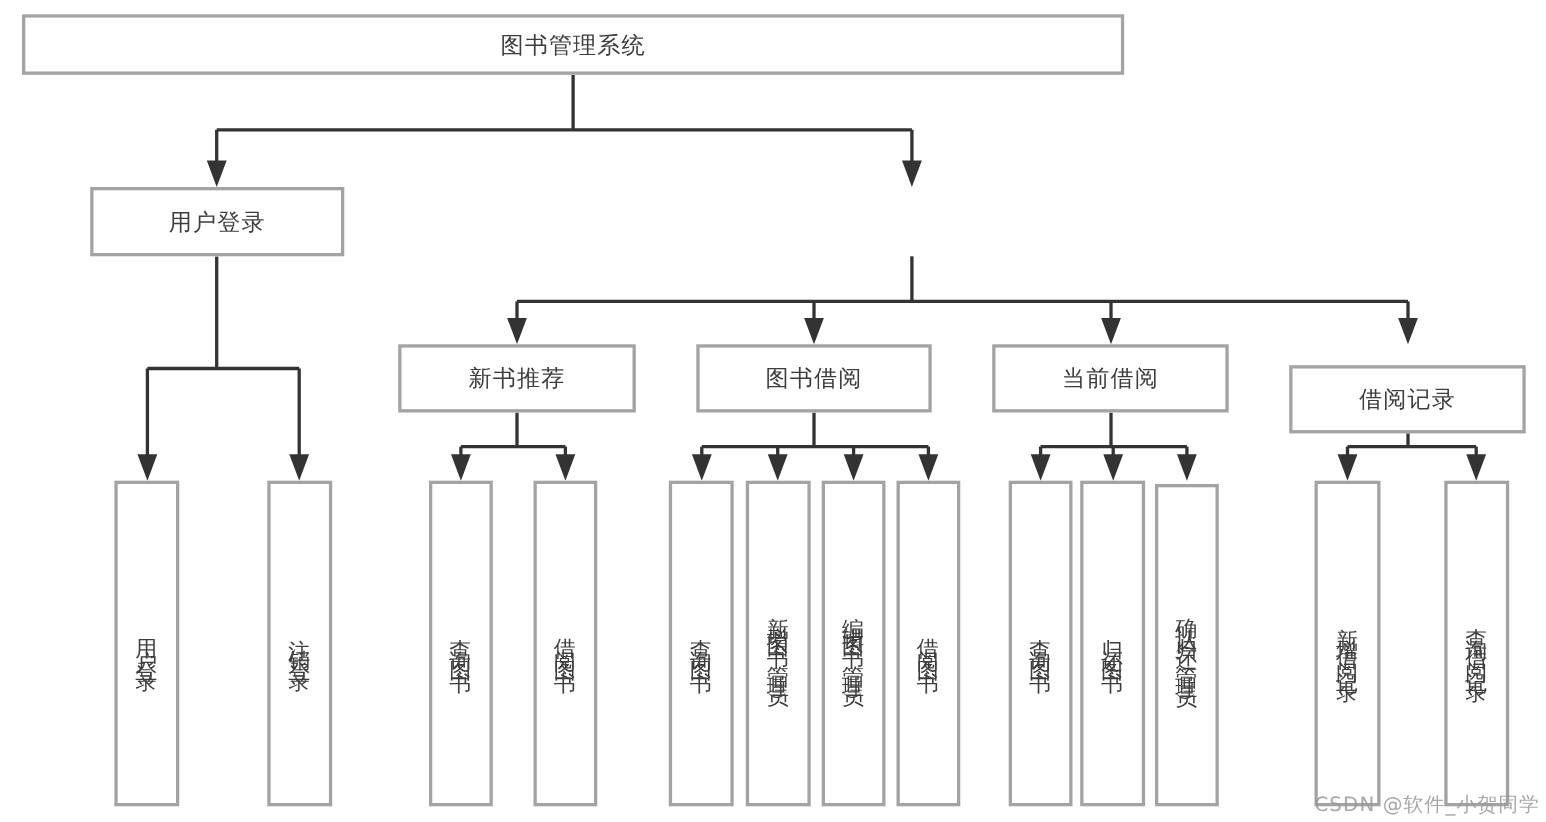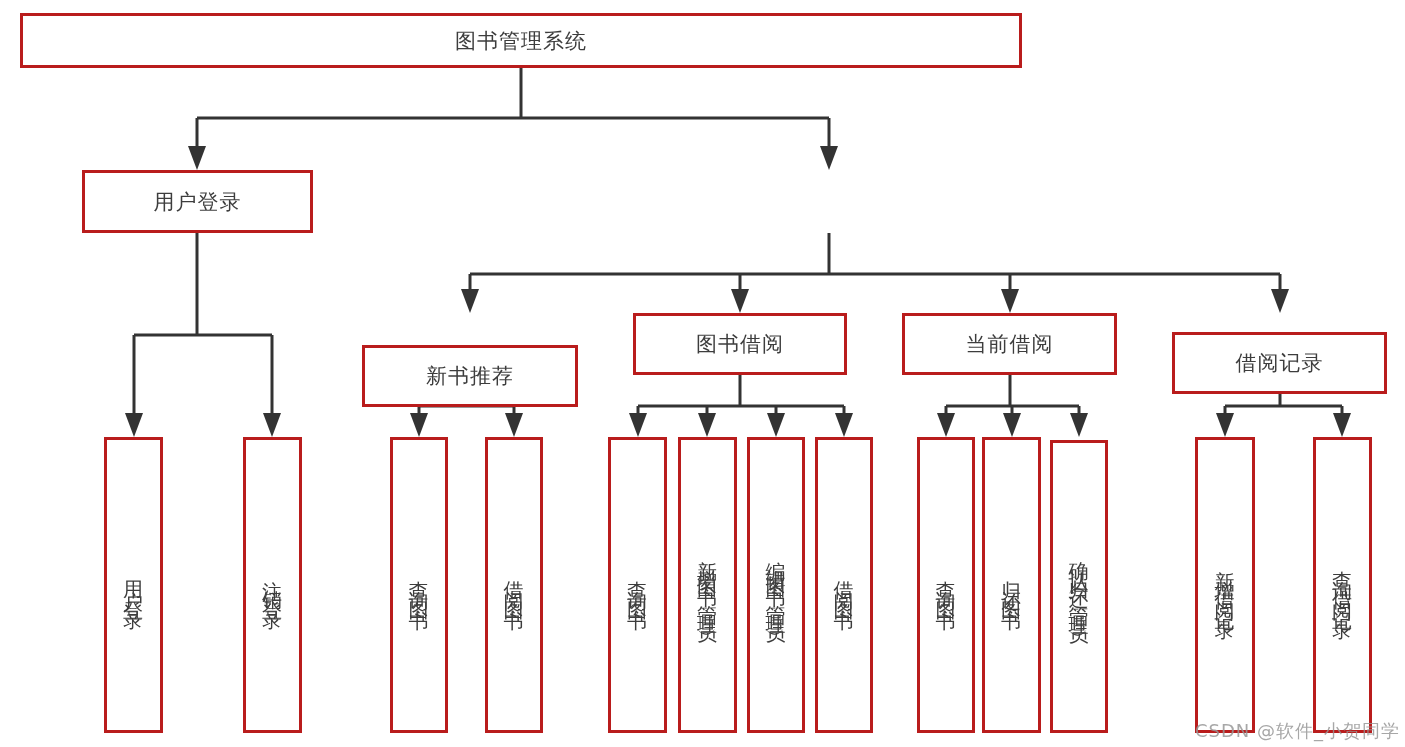--- a/index.html
+++ b/index.html
@@ -18,21 +18,21 @@
   #connectors {
     position: absolute;
     left: 0;
     top: 0;
     width: 1405px;
     height: 747px;
   }
   .node {
     position: absolute;
     box-sizing: border-box;
-    border: 3px solid #b91c1c;
+    border: 3px solid #a3a3a3;
     background: #ffffff;
     display: flex;
     align-items: center;
     justify-content: center;
     color: #3d3d3d;
   }
   .h-node {
     font-size: 21px;
     letter-spacing: 1px;
     white-space: nowrap;
@@ -131,21 +131,21 @@
   </svg>
 
   <div class="node h-node" style="left:20px; top:13px; width:1002px; height:55px;">
     <span>图书管理系统</span>
   </div>
 
   <div class="node h-node" style="left:82px; top:170px; width:231px; height:63px;">
     <span>用户登录</span>
   </div>
 
-  <div class="node h-node" style="left:362px; top:313px; width:216px; height:62px;margin-top:32px;">
+  <div class="node h-node" style="left:362px; top:313px; width:216px; height:62px;">
     <span>新书推荐</span>
   </div>
   <div class="node h-node" style="left:633px; top:313px; width:214px; height:62px;">
     <span>图书借阅</span>
   </div>
   <div class="node h-node" style="left:902px; top:313px; width:215px; height:62px;">
     <span>当前借阅</span>
   </div>
   <div class="node h-node" style="left:1172px; top:332px; width:215px; height:62px;font-family:Liberation Serif, serif;">
     <span>借阅记录</span>

